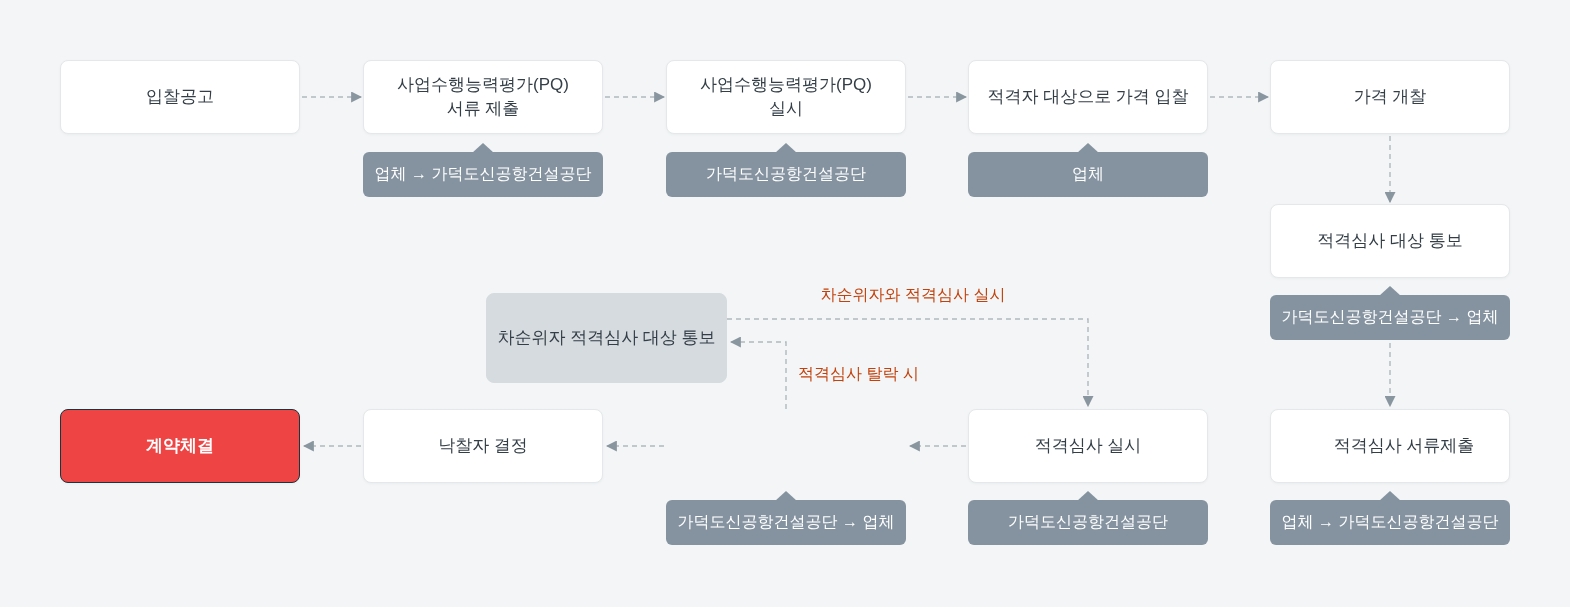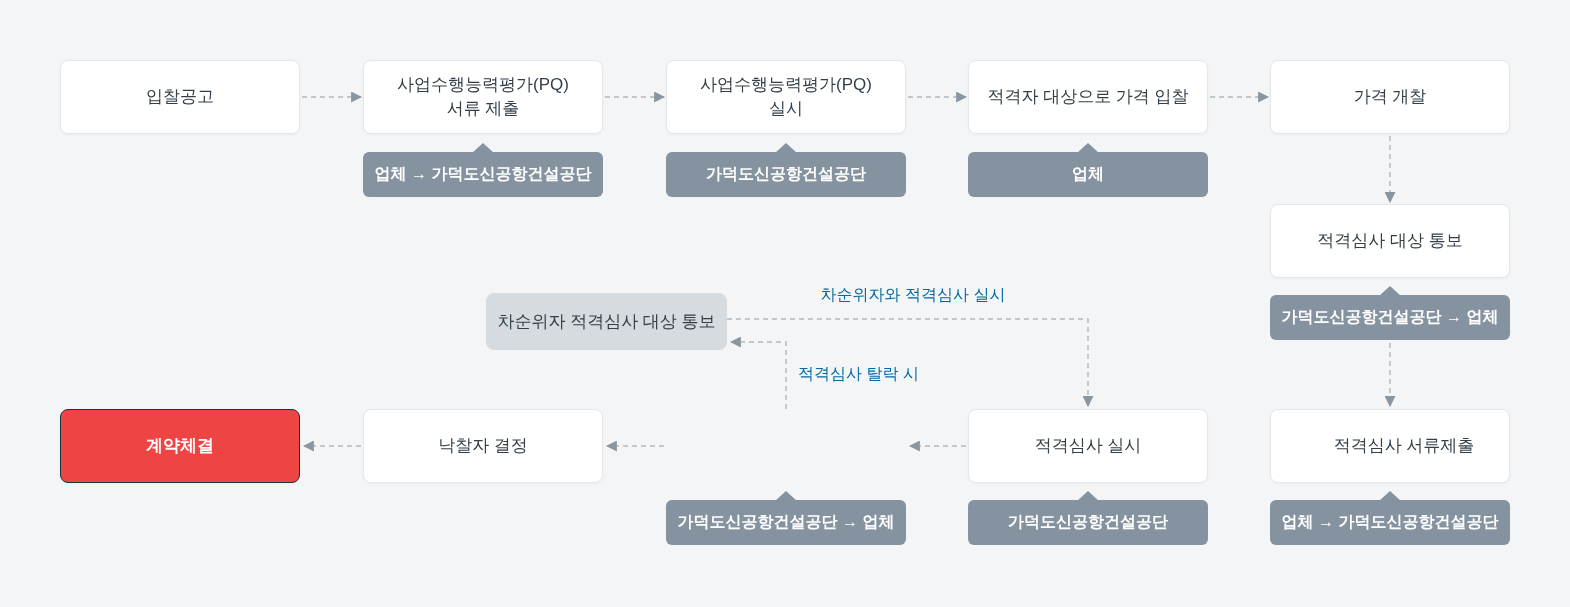--- a/index.html
+++ b/index.html
@@ -12,36 +12,36 @@
 
   .node {
     position:absolute; width:240px; height:74px; box-sizing:border-box;
     background:#ffffff; border:1px solid #e4e8ea; border-radius:8px;
     display:flex; align-items:center; justify-content:center; text-align:center;
     color:#333e47; font-size:17px; font-weight:500; line-height:1.4;
     box-shadow:0 1px 3px rgba(30,50,60,0.04);
   }
   .node .lbl { white-space:pre-line; }
   .node.dark { background:#ef4444; border-color:#1a3440; color:#ffffff; font-weight:700; }
-  .node.light { background:#d5dbde; border-color:#d5dbde; width:241px; height:57px; box-shadow:none; }
+  .node.light { background:#d5dbde; border-color:#d5dbde; width:241px; height:90px; box-shadow:none; }
 
   .tooltip {
     position:absolute; width:240px; height:45px; box-sizing:border-box;
     background:#8593a0; border-radius:6px;
     display:flex; align-items:center; justify-content:center; text-align:center;
-    color:#ffffff; font-size:16px; font-weight:700;
+    color:#ffffff; font-size:16px; font-weight:400;
   }
   .caret {
     position:absolute; top:-9px; left:50%; transform:translateX(-50%);
     width:0; height:0;
     border-left:11px solid transparent; border-right:11px solid transparent;
     border-bottom:10px solid #8593a0;
   }
   .edge-label {
-    position:absolute; color:#0369a1; font-size:16px; font-weight:500; white-space:nowrap;
+    position:absolute; color:#c2410c; font-size:16px; font-weight:500; white-space:nowrap;
   }
   .edge-label.centered { width:240px; text-align:center; }
 </style>
 </head>
 <body>
 
 <div class="canvas">
 
   <svg class="connectors" viewBox="0 0 1570 607" xmlns="http://www.w3.org/2000/svg">
     <defs>

